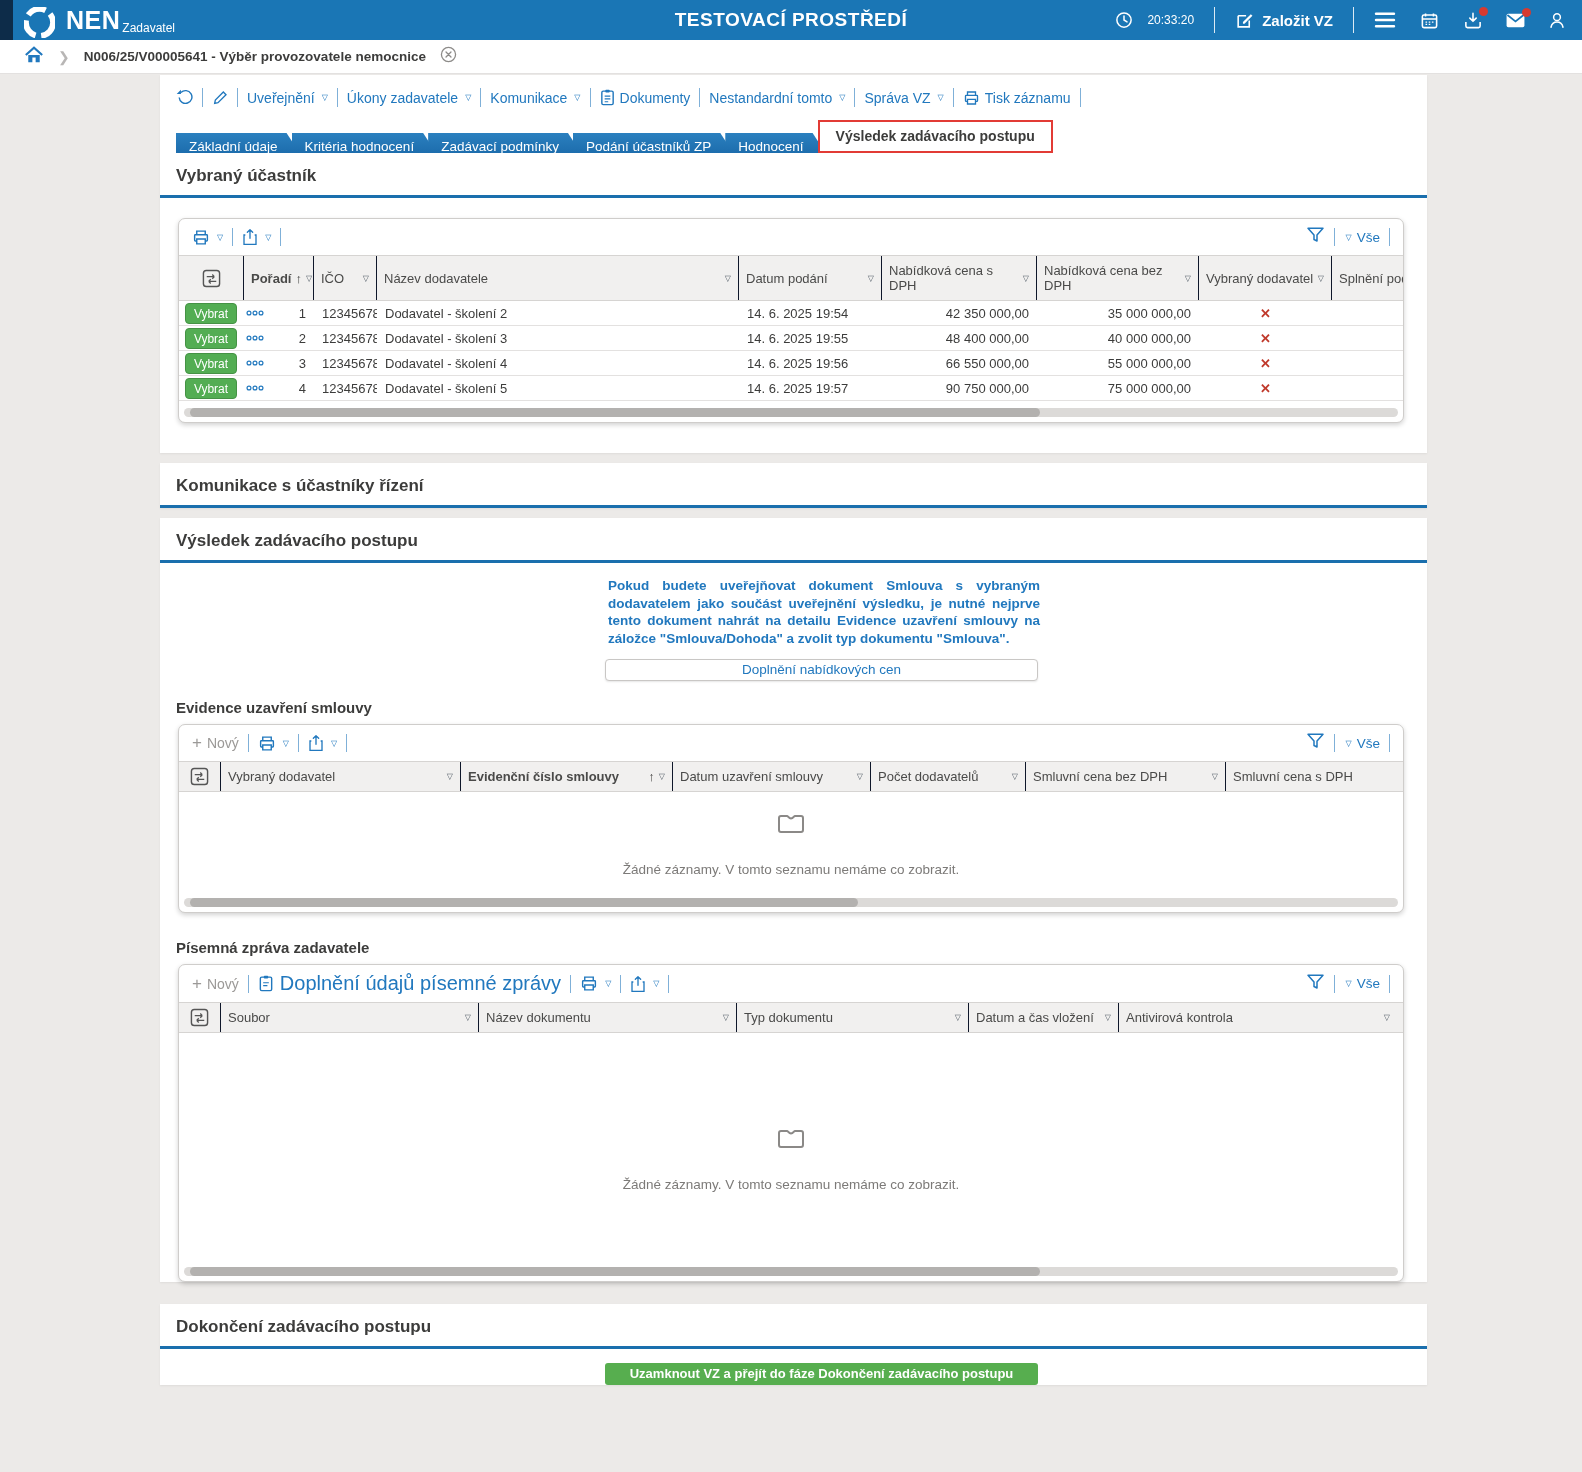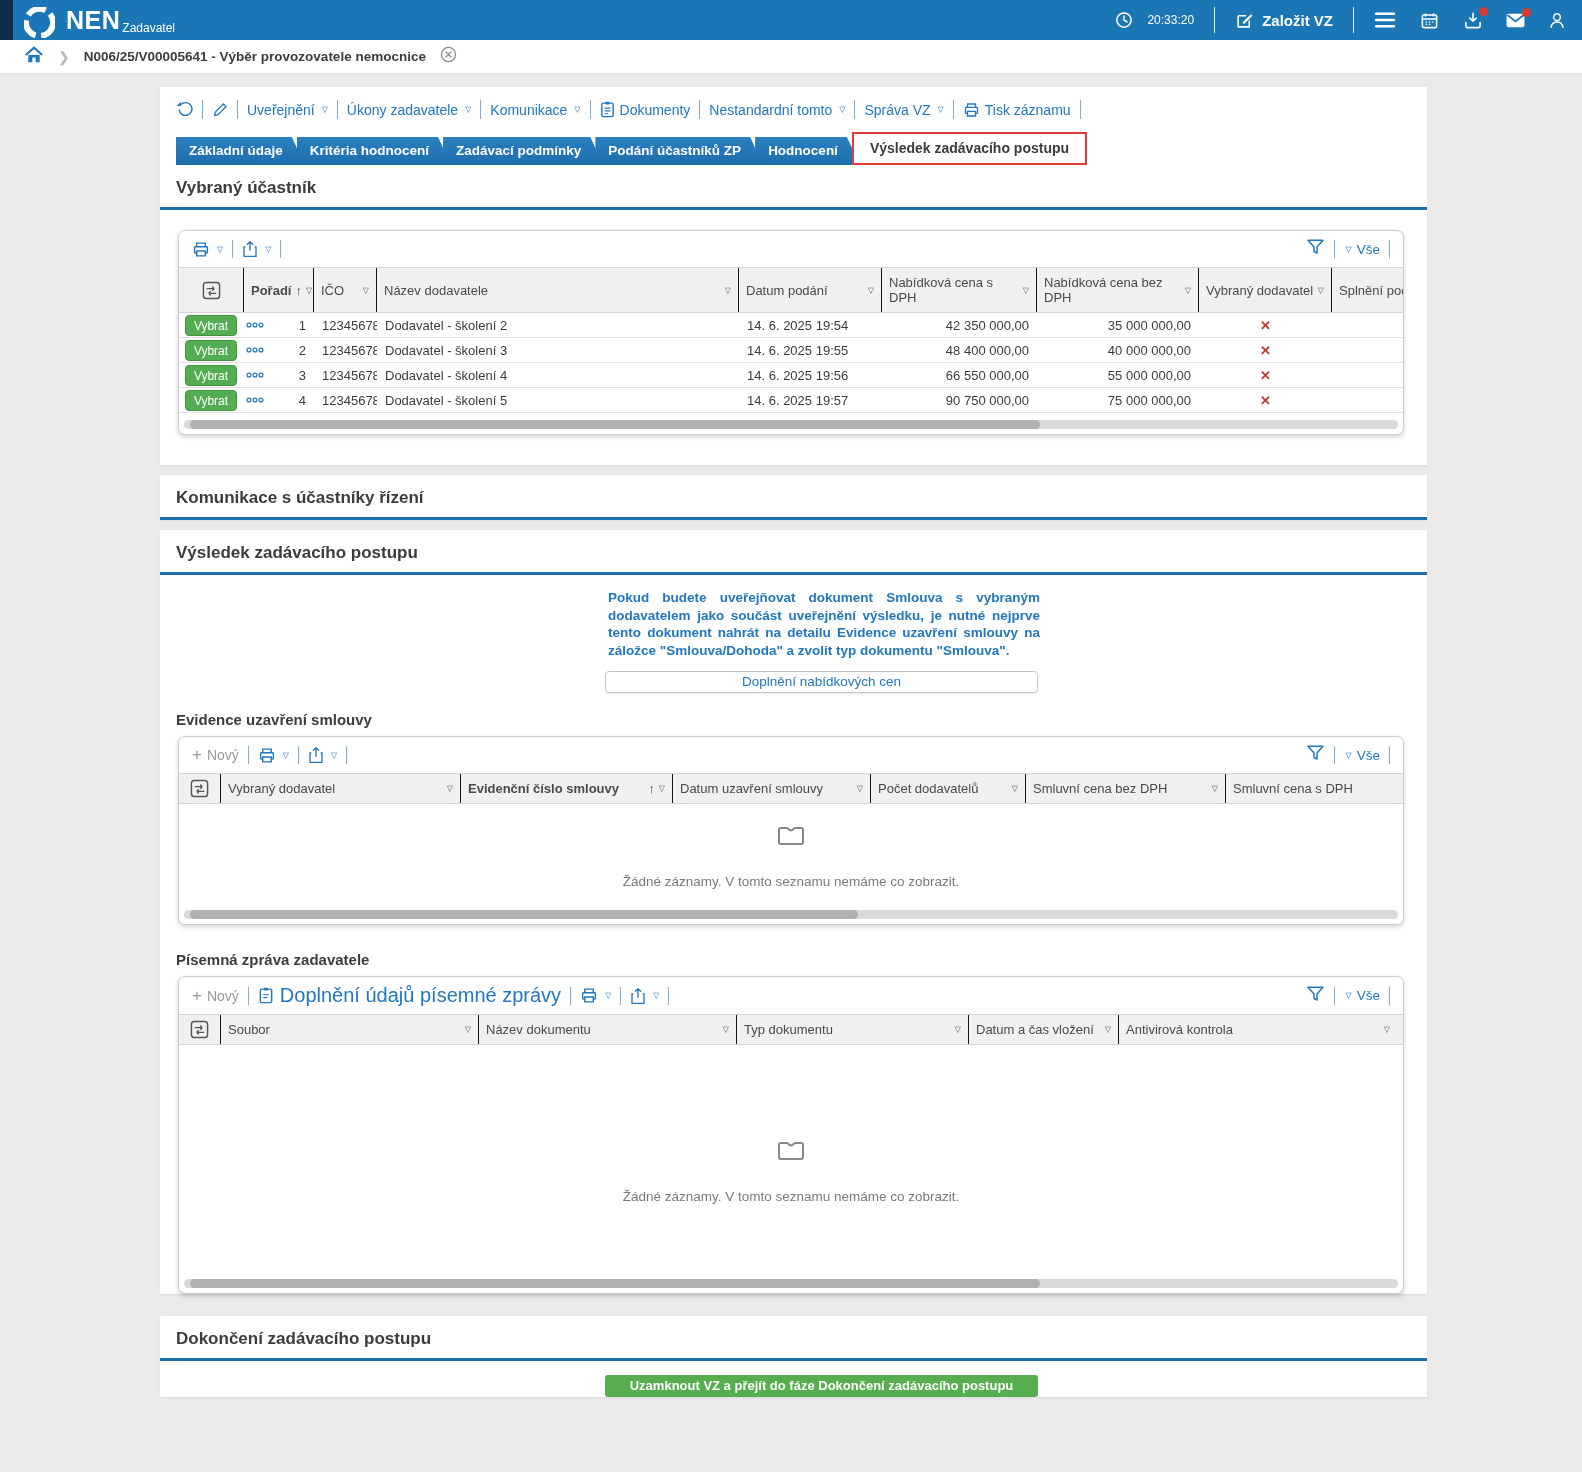--- a/index.html
+++ b/index.html
@@ -21,35 +21,35 @@
   .zalozit { font-size:15px; font-weight:bold; margin-left:-6px; }
   .badge-wrap { position:relative; }
   .red-dot { position:absolute; top:-4px; right:-5px; width:9px; height:9px; border-radius:50%; background:#d63a30; }
 
   
   .breadcrumb { height:34px; background:#fff; border-bottom:1px solid #e3e1e0; display:flex; align-items:center; padding-left:24px; gap:14px; }
   .crumb-chevron { color:#b8b6b5; font-size:14px; }
   .crumb-label { font-size:13.5px; font-weight:bold; color:#3c3c3b; }
 
   
-  .content { padding:13px 155px 0 160px; }
+  .content { padding:1px 155px 0 160px; }
   .card { background:#fff; width:1267px; margin-bottom:10px; box-shadow:0 1px 2px rgba(0,0,0,.06); }
   .section-title { font-size:17px; font-weight:bold; color:#3c3c3b; padding:13px 16px 9px; border-bottom:3px solid #1a6fad; }
   .sub-title { font-size:15px; font-weight:bold; padding:18px 16px 8px; }
 
   
   .rec-toolbar { display:flex; align-items:center; gap:9px; padding:13px 16px 12px; color:#2178be; font-size:14px; }
   .rec-toolbar .vdiv { width:1px; height:19px; background:#7fb0d8; }
   .tb-item { display:flex; align-items:center; gap:5px; cursor:pointer; white-space:nowrap; }
   .dd { font-size:8px; color:#2178be; margin-left:2px; }
 
   
   .tabs { display:flex; align-items:flex-end; padding-left:16px; height:34px; }
-  .tab { position:relative; height:28px; line-height:28px; padding:0 22px 0 13px; margin-right:-8px;
-         background:linear-gradient(#2b80bf,#1d6dad); color:#fff; font-size:13.5px; font-weight:bold;
+  .tab { position:relative; height:20px; line-height:28px; padding:0 22px 0 13px; margin-right:-8px;
+         background:linear-gradient(#2b80bf,#1d6dad); color:#fff; font-size:13.5px; font-weight:normal;
          clip-path:polygon(0 0, calc(100% - 13px) 0, 100% 100%, 0 100%); cursor:pointer; }
   .tab-selected { height:33px; line-height:29px; background:#fff; color:#3c3c3b; border:2px solid #e23b35;
          font-size:14px; font-weight:bold; padding:0 16px; z-index:3; position:relative; cursor:default; }
 
   
   .panel { margin:20px 18px 0 18px; width:1226px; border:1px solid #cfcdcb; border-radius:7px;
            box-shadow:0 2px 5px rgba(0,0,0,.18); overflow:hidden; background:#fff; }
   .panel-toolbar { display:flex; align-items:center; gap:9px; padding:7px 13px; color:#2178be; }
   .panel-toolbar .vdiv { width:1px; height:18px; background:#7fb0d8; }
   .pt-right { margin-left:auto; display:flex; align-items:center; gap:9px; }
@@ -108,20 +108,21 @@
 
 <header class="topbar">
   <div class="corner"></div>
   <div class="brand">
     <svg viewBox="0 0 32 32">
       <circle cx="16" cy="16" r="14" fill="none" stroke="#fff" stroke-width="6" stroke-dasharray="20 6"></circle>
     </svg>
     <span class="brand-name">NEN</span>
     <span class="brand-sub">Zadavatel</span>
   </div>
+  <div class="env-title">TESTOVACÍ PROSTŘEDÍ</div>
   <div class="topbar-right">
     <span>
       <svg width="18" height="18" viewBox="0 0 24 24">
           <circle cx="12" cy="12" r="9.5" fill="none" stroke="#fff" stroke-width="2"></circle>
           <path d="M12 6.5V12l4 2.5" fill="none" stroke="#fff" stroke-width="2" stroke-linecap="round"></path>
         </svg>
     </span>
     <span class="time">20:33:20</span>
     <span class="vdiv-w"></span>
     <span>

